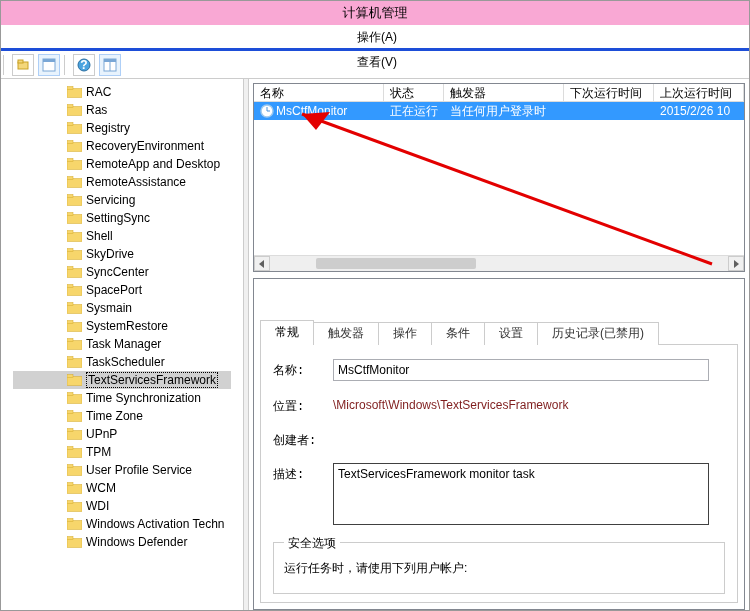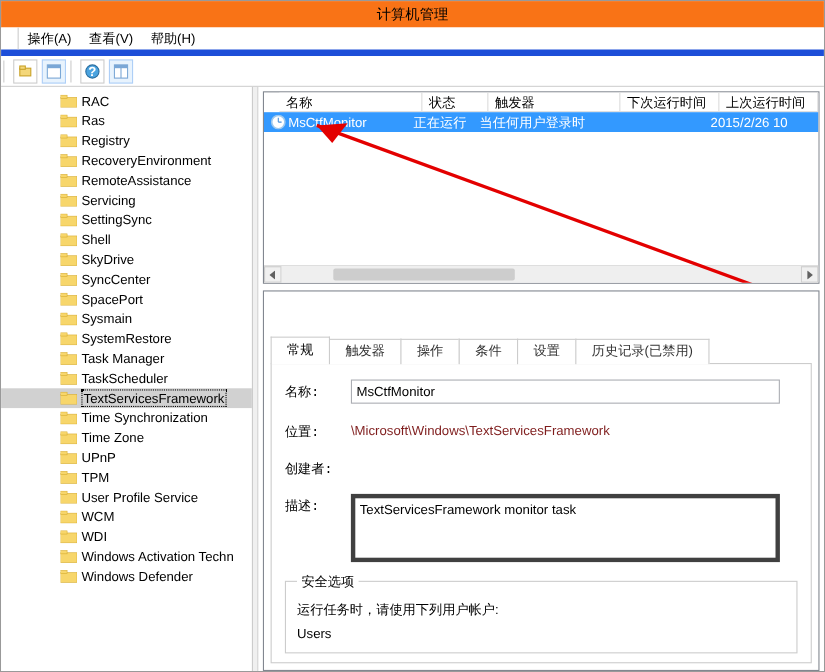--- a/index.html
+++ b/index.html
@@ -1,44 +1,44 @@
 <!DOCTYPE html>
 <html><head>
 <meta charset="utf-8">
 <style>
 * { margin: 0; padding: 0; box-sizing: border-box; font-family: "Microsoft YaHei", Tahoma, sans-serif; font-size: 12px; }
 body { background: #fff; width: 750px; height: 611px; overflow: hidden; border: 1px solid #999; }
 
-.titlebar { background: #f97316; height: 24px; display: flex; align-items: center; color: #000; }
+.titlebar { background: #f9a8d4; height: 24px; display: flex; align-items: center; color: #000; }
 .titlebar-text { flex: 1; text-align: center; font-size: 13px; }
 
-.menubar { height: 26px; background: #fff; border-bottom: 6px solid #1d4ed8; display: flex; align-items: center; padding-left: 4px; }
+.menubar { height: 26px; background: #fff; border-bottom: 3px solid #1d4ed8; display: flex; align-items: center; padding-left: 4px; flex-direction: column; }
 .menubar .spacer { width: 12px; border-right: 1px solid #ccc; height: 100%; }
 .menu-item { padding: 4px 8px; cursor: default; }
 
 .toolbar { height: 28px; background: #fff; border-bottom: 1px solid #ccc; display: flex; align-items: center; padding-left: 2px; gap: 4px; }
 .tool-divider { width: 1px; height: 20px; background: #ccc; margin-right: 4px; }
 .tool-btn { width: 22px; height: 22px; border: 1px solid #ccc; display: flex; align-items: center; justify-content: center; background: #fff; }
 .tool-btn.highlight { border-color: #aecff7; background: #e8f3fd; }
 
 .main { display: flex; height: calc(100% - 78px); }
 
-.tree-pane { width: 256px; background: #fff; overflow: hidden; padding: 4px 0; }
+.tree-pane { width: 256px; background: #fff; overflow: hidden; padding: 4px 12px; }
 .tree-item { display: flex; align-items: center; height: 18px; padding-left: 54px; white-space: nowrap; cursor: default; }
 .tree-item.selected { background: #d1d1d1; }
 .tree-item.selected .tree-label { border: 1px dotted #000; padding: 0 1px; }
 .folder-icon { width: 15px; height: 12px; margin-right: 4px; flex-shrink: 0; }
 .tree-label { font-size: 12px; color: #000; }
 
 .splitter { width: 6px; background: #f0f0f0; border-left: 1px solid #ccc; border-right: 1px solid #ccc; cursor: ew-resize; }
 
 .right-pane { flex: 1; display: flex; flex-direction: column; background: #fff; }
 
 .list-area { height: 216px; border: 1px solid #828790; margin: 4px 4px 0 4px; display: flex; flex-direction: column; position: relative; overflow: hidden; }
-.list-header { display: flex; background: #fff; border-bottom: 1px solid #dcdcdc; height: 18px; margin-left: 14px; }
+.list-header { display: flex; background: #fff; border-bottom: 1px solid #dcdcdc; height: 18px; }
 .list-header .col { padding: 1px 6px; border-right: 1px solid #dcdcdc; font-size: 12px; color: #000; white-space: nowrap; overflow: hidden; }
 .list-body { flex: 1; background: #fff; }
 .list-row { display: flex; height: 18px; align-items: center; }
 .list-row.selected { background: #3399ff; color: #fff; }
 .list-row .cell { padding: 0 6px; white-space: nowrap; overflow: hidden; display: flex; align-items: center; }
 .clock-icon { width: 14px; height: 14px; margin-right: 2px; flex-shrink: 0; }
 
 .hscroll { height: 16px; background: #f0f0f0; border-top: 1px solid #dcdcdc; display: flex; align-items: stretch; }
 .hscroll-btn { width: 16px; background: #f0f0f0; border: 1px solid #ccc; display: flex; align-items: center; justify-content: center; }
 .hscroll-track { flex: 1; position: relative; background: #efefef; }
@@ -51,21 +51,21 @@
 .tab { padding: 3px 14px; border: 1px solid #ccc; border-bottom: none; background: #fff; margin-right: -1px; font-size: 12px; cursor: default; }
 .tab.active { padding-bottom: 4px; position: relative; z-index: 2; }
 .tab:not(.active) { margin-top: 2px; padding-top: 2px; padding-bottom: 2px; color: #333; }
 .tab-panel { border: 1px solid #ccc; padding: 14px 12px 8px 12px; margin-top: -1px; }
 
 .field-row { display: flex; margin-bottom: 14px; align-items: flex-start; }
 .field-label { width: 60px; font-size: 12px; color: #000; padding-top: 3px; font-family: Liberation Mono, monospace; }
 .field-value { flex: 1; }
 .field-input { width: 96%; border: 1px solid #abadb3; padding: 3px 4px; font-size: 12px; background: #fff; color: #000; }
 .field-text { font-size: 12px; color: #7f1d1d; padding-top: 3px; }
-.field-textarea { width: 96%; height: 62px; border: 4px solid #404040; padding: 3px 4px; font-size: 12px; resize: none; }
+.field-textarea { width: 96%; height: 62px; border: 1px solid #404040; padding: 3px 4px; font-size: 12px; resize: none; }
 
 .security-box { border: 1px solid #ccc; margin-top: 6px; padding: 10px; }
 .security-legend { position: relative; top: -18px; background: #fff; display: inline-block; padding: 0 4px; font-size: 12px; }
 .security-inner { margin-top: -10px; }
 </style>
 </head>
 <body>
 
 <div class="titlebar">
   <div class="titlebar-text">计算机管理</div>
@@ -131,20 +131,27 @@
           <rect x="0" y="0.5" width="6" height="3" fill="#f7d66b" stroke="#d4a92b" stroke-width="0.5"></rect>
         </svg>
         <span class="tree-label">Registry</span>
       </div>
       <div class="tree-item">
         <svg class="folder-icon" viewBox="0 0 15 12">
           <rect x="0" y="2.5" width="15" height="9" fill="#f7d66b" stroke="#d4a92b" stroke-width="0.5"></rect>
           <rect x="0" y="0.5" width="6" height="3" fill="#f7d66b" stroke="#d4a92b" stroke-width="0.5"></rect>
         </svg>
         <span class="tree-label">RecoveryEnvironment</span>
+      </div>
+      <div class="tree-item">
+        <svg class="folder-icon" viewBox="0 0 15 12">
+          <rect x="0" y="2.5" width="15" height="9" fill="#f7d66b" stroke="#d4a92b" stroke-width="0.5"></rect>
+          <rect x="0" y="0.5" width="6" height="3" fill="#f7d66b" stroke="#d4a92b" stroke-width="0.5"></rect>
+        </svg>
+        <span class="tree-label">RemoteApp and Desktop</span>
       </div>
       <div class="tree-item">
         <svg class="folder-icon" viewBox="0 0 15 12">
           <rect x="0" y="2.5" width="15" height="9" fill="#f7d66b" stroke="#d4a92b" stroke-width="0.5"></rect>
           <rect x="0" y="0.5" width="6" height="3" fill="#f7d66b" stroke="#d4a92b" stroke-width="0.5"></rect>
         </svg>
         <span class="tree-label">RemoteAssistance</span>
       </div>
       <div class="tree-item">
         <svg class="folder-icon" viewBox="0 0 15 12">
@@ -374,20 +381,19 @@
 
         <div class="field-row">
           <div class="field-label">描述:</div>
           <div class="field-value"><textarea class="field-textarea" style="">TextServicesFramework monitor task</textarea></div>
         </div>
 
         <fieldset class="security-box">
           <span class="security-legend">安全选项</span>
           <div class="security-inner">
             <div style="margin-bottom:6px;">运行任务时，请使用下列用户帐户:</div>
-            <div>Users</div>
           </div>
         </fieldset>
 
       </div>
     </div>
   </div>
 </div>
 
 </body></html>

